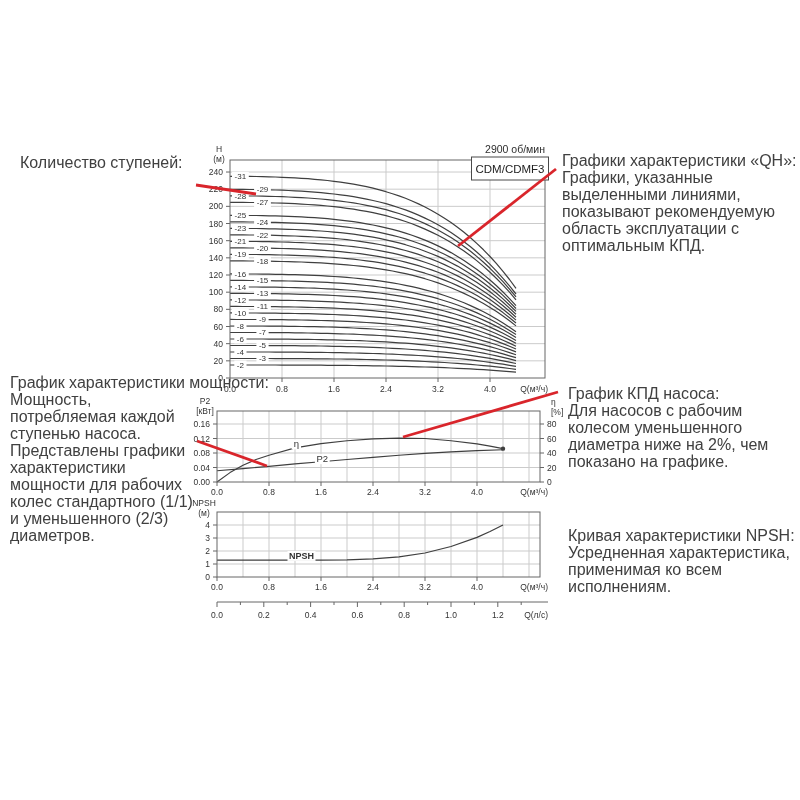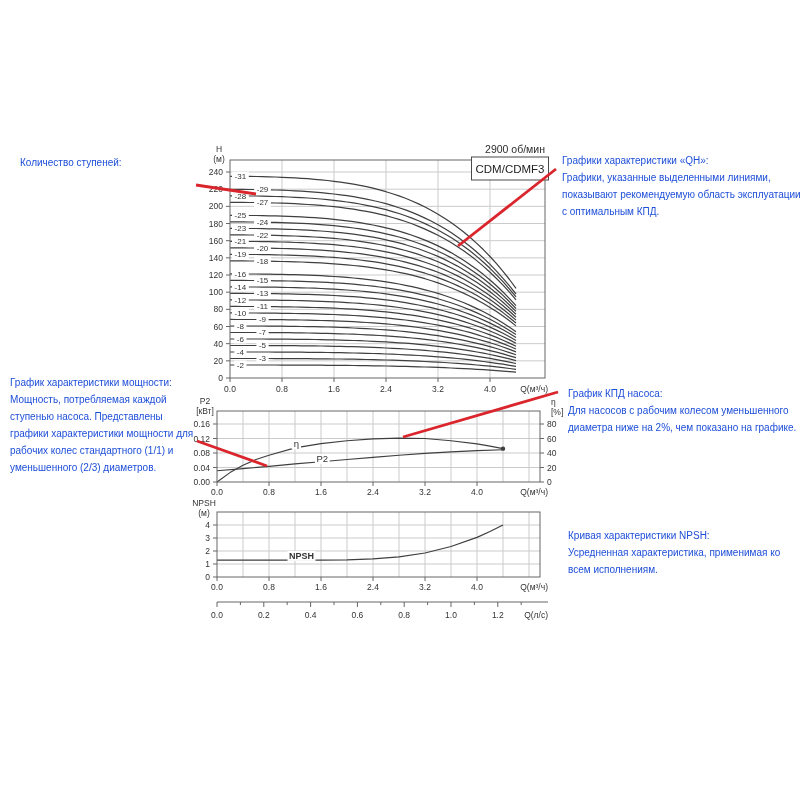--- a/index.html
+++ b/index.html
@@ -1,20 +1,20 @@
 <!DOCTYPE html>
 <html><head>
 <meta charset="utf-8">
 <style>
   html,body{margin:0;padding:0;background:#fff;}
   #canvas{position:relative;width:800px;height:800px;background:#ffffff;overflow:hidden;
           font-family:"Liberation Sans",sans-serif;}
   #charts{position:absolute;left:0;top:0;}
   svg text{font-family:"Liberation Sans",sans-serif;}
-  .ann{position:absolute;color:#1d4ed8;font-size:10px;line-height:17px;}
+  .ann{position:absolute;color:#404040;font-size:16px;line-height:17px;}
   .ann .t{white-space:nowrap;}
 </style>
 </head>
 <body>
 
 <div id="canvas">
   <svg id="charts" width="800" height="800">
       <g>
         <line x1="282" y1="160" x2="282" y2="378" stroke="#cbcbcb" stroke-width="1"></line>
         <line x1="334" y1="160" x2="334" y2="378" stroke="#cbcbcb" stroke-width="1"></line>

